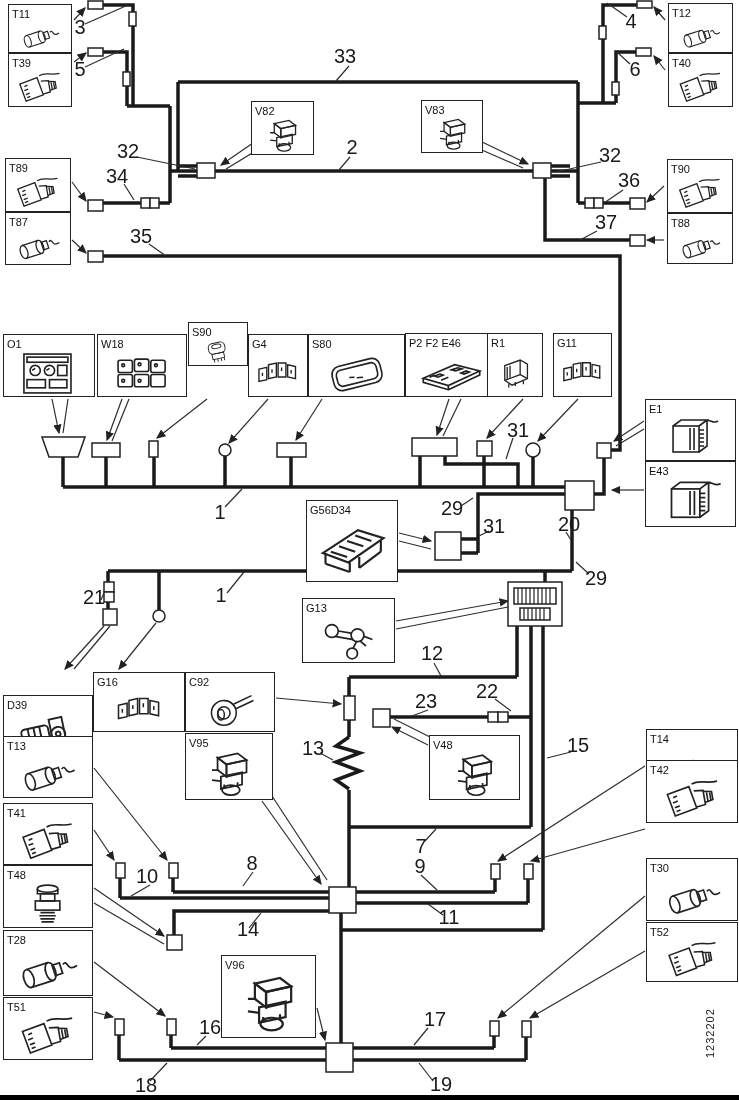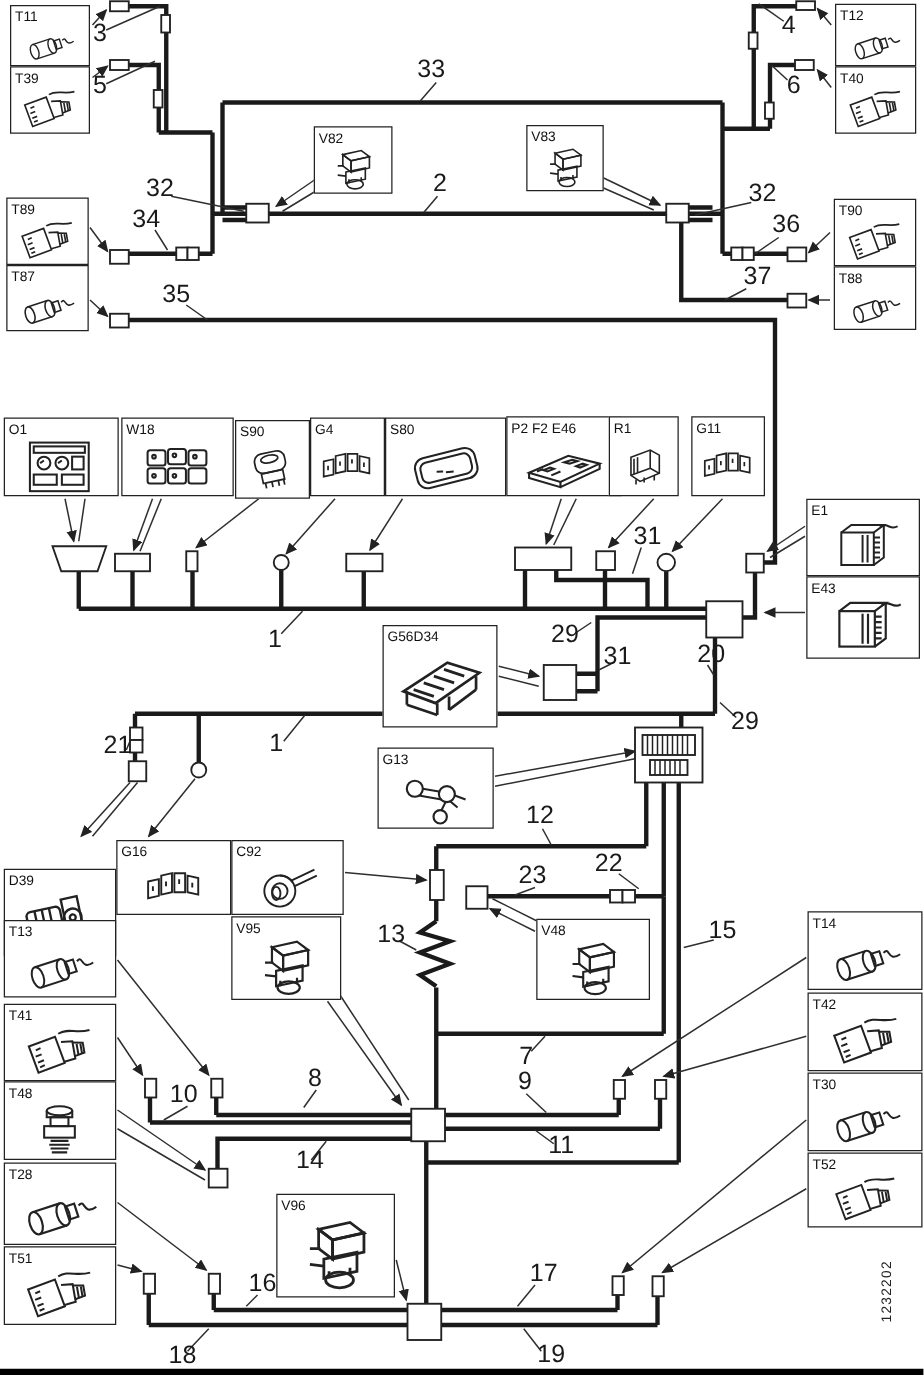--- a/index.html
+++ b/index.html
@@ -419,21 +419,21 @@
       <svg class="ic" viewBox="0 0 60 44">
         <use href="#i-cluster"></use>
       </svg>
     </div>
 <div class="cbox" style="left:97px;top:334px;width:90px;height:63px">
       <span class="lbl">W18</span>
       <svg class="ic" viewBox="0 0 60 44">
         <use href="#i-swpack"></use>
       </svg>
     </div>
-<div class="cbox" style="left:188px;top:336px;width:60px;height:63px">
+<div class="cbox" style="left:188px;top:322px;width:60px;height:44px">
       <span class="lbl">S90</span>
       <svg class="ic" viewBox="0 0 60 44">
         <use href="#i-rocker"></use>
       </svg>
     </div>
 <div class="cbox" style="left:248px;top:334px;width:60px;height:63px">
       <span class="lbl">G4</span>
       <svg class="ic" viewBox="0 0 60 44">
         <use href="#i-connblock"></use>
       </svg>
@@ -551,21 +551,21 @@
       <svg class="ic" viewBox="0 0 60 44">
         <use href="#i-valve"></use>
       </svg>
     </div>
 <div class="cbox" style="left:646px;top:729px;width:92px;height:63px">
       <span class="lbl">T14</span>
       <svg class="ic" viewBox="0 0 60 44">
         <use href="#i-cyl"></use>
       </svg>
     </div>
-<div class="cbox" style="left:646px;top:794px;width:92px;height:63px">
+<div class="cbox" style="left:646px;top:760px;width:92px;height:63px">
       <span class="lbl">T42</span>
       <svg class="ic" viewBox="0 0 60 44">
         <use href="#i-plug"></use>
       </svg>
     </div>
 <div class="cbox" style="left:646px;top:858px;width:92px;height:63px">
       <span class="lbl">T30</span>
       <svg class="ic" viewBox="0 0 60 44">
         <use href="#i-cyl"></use>
       </svg>

